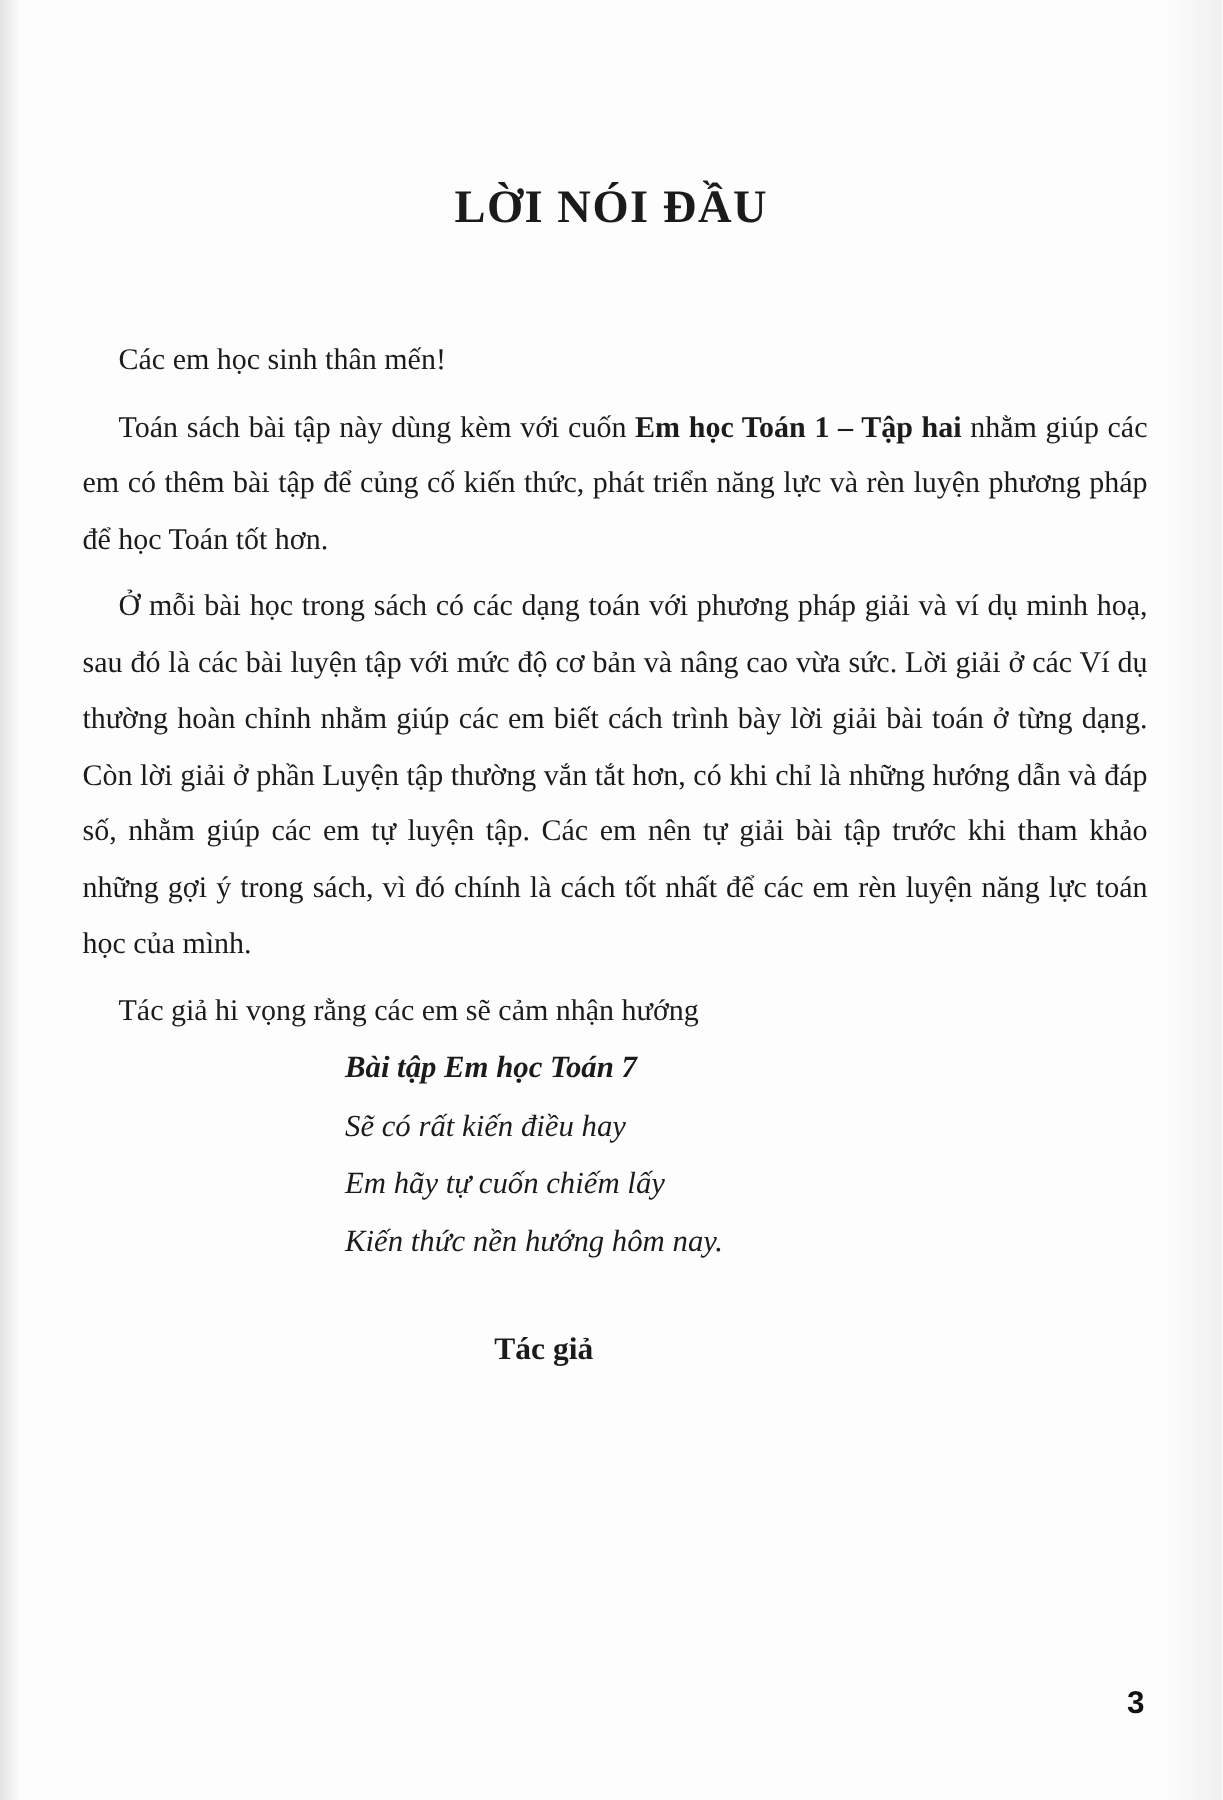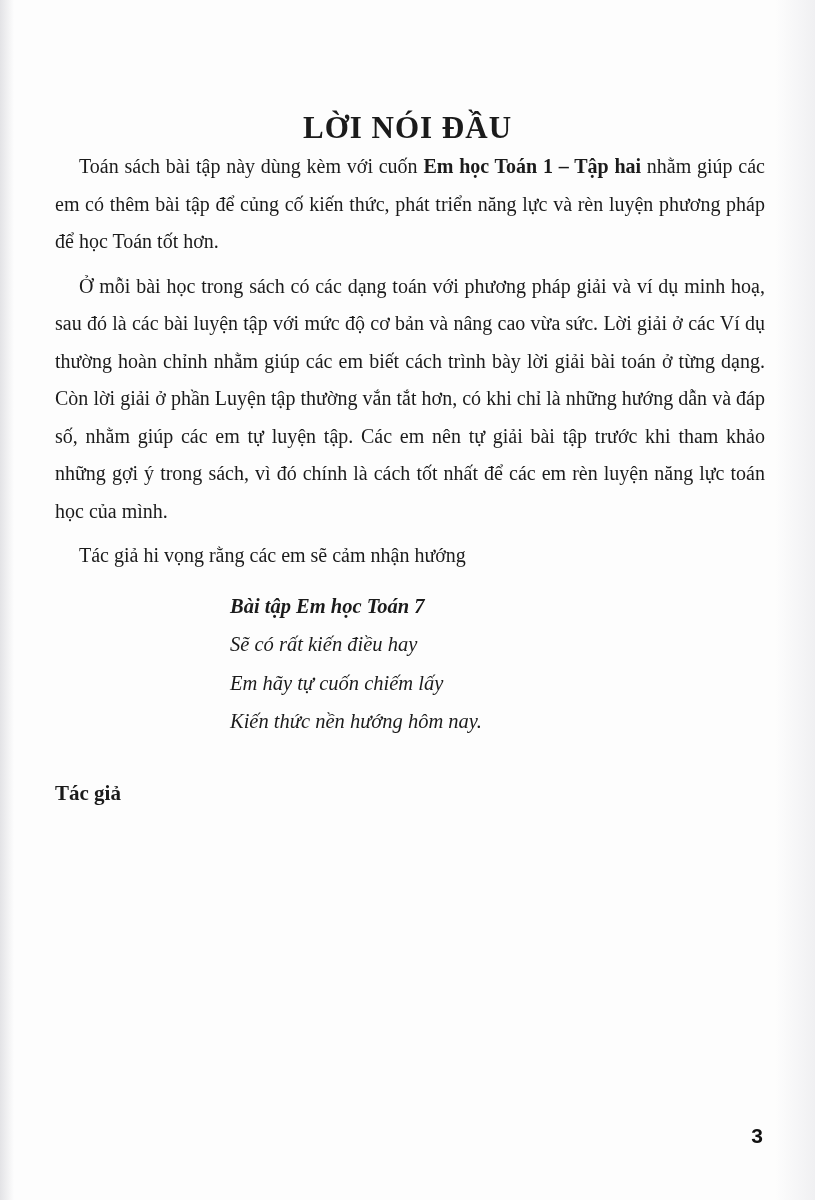--- a/index.html
+++ b/index.html
@@ -28,21 +28,21 @@
   }
   .page::after {
     content: "";
     position: absolute;
     right: 0; top: 0; bottom: 0;
     width: 40px;
     background: linear-gradient(to left, #f0f0f2, rgba(255,255,255,0));
     pointer-events: none;
   }
   .title {
-    margin: 2px;
+    margin: 12px;
     padding-top: 108px;
     text-align: center;
     font-size: 31px;
     font-weight: bold;
     letter-spacing: 1px;
   }
   .content {
     padding: 0 50px 0 55px;
   }
   .para {
@@ -55,32 +55,31 @@
   .greeting {
     margin-top: 66px;
   }
   .para + .para {
     margin-top: 7px;
   }
   .book-ref {
     font-weight: bold;
   }
   .verse {
-    margin-top: 12px;
     margin-left: 175px;
     font-style: italic;
     font-size: 20.5px;
     line-height: 38.5px;
   }
   .verse-title {
     font-weight: bold;
   }
   .signature {
     margin-top: 40px;
-    text-align: left;
+    text-align: center;
     padding-right: 95px;
     font-weight: bold;
     font-size: 21px;
   }
   .page-number {
     position: absolute;
     top: 1124px;
     right: 52px;
     font-family: "Liberation Sans", "DejaVu Sans", sans-serif;
     font-weight: bold;
@@ -90,20 +89,21 @@
 </style>
 </head>
 <body>
 
 <div class="page">
 
   <h1 class="title">LỜI NÓI ĐẦU</h1>
 
   <div class="content">
 
+    <p class="para greeting">Các em học sinh thân mến!</p>
 
     <p class="para"><span>Toán sách bài tập này dùng kèm với cuốn </span><span class="book-ref">Em học Toán 1 – Tập hai</span><span> nhằm giúp các em có thêm bài tập để củng cố kiến thức, phát triển năng lực và rèn luyện phương pháp để học Toán tốt hơn.</span></p>
 
     <p class="para">Ở mỗi bài học trong sách có các dạng toán với phương pháp giải và ví dụ minh hoạ, sau đó là các bài luyện tập với mức độ cơ bản và nâng cao vừa sức. Lời giải ở các Ví dụ thường hoàn chỉnh nhằm giúp các em biết cách trình bày lời giải bài toán ở từng dạng. Còn lời giải ở phần Luyện tập thường vắn tắt hơn, có khi chỉ là những hướng dẫn và đáp số, nhằm giúp các em tự luyện tập. Các em nên tự giải bài tập trước khi tham khảo những gợi ý trong sách, vì đó chính là cách tốt nhất để các em rèn luyện năng lực toán học của mình.</p>
 
     <p class="para">Tác giả hi vọng rằng các em sẽ cảm nhận hướng</p>
 
     <div class="verse">
       <div class="verse-line verse-title">Bài tập Em học Toán 7</div>
       <div class="verse-line">Sẽ có rất kiến điều hay</div>

